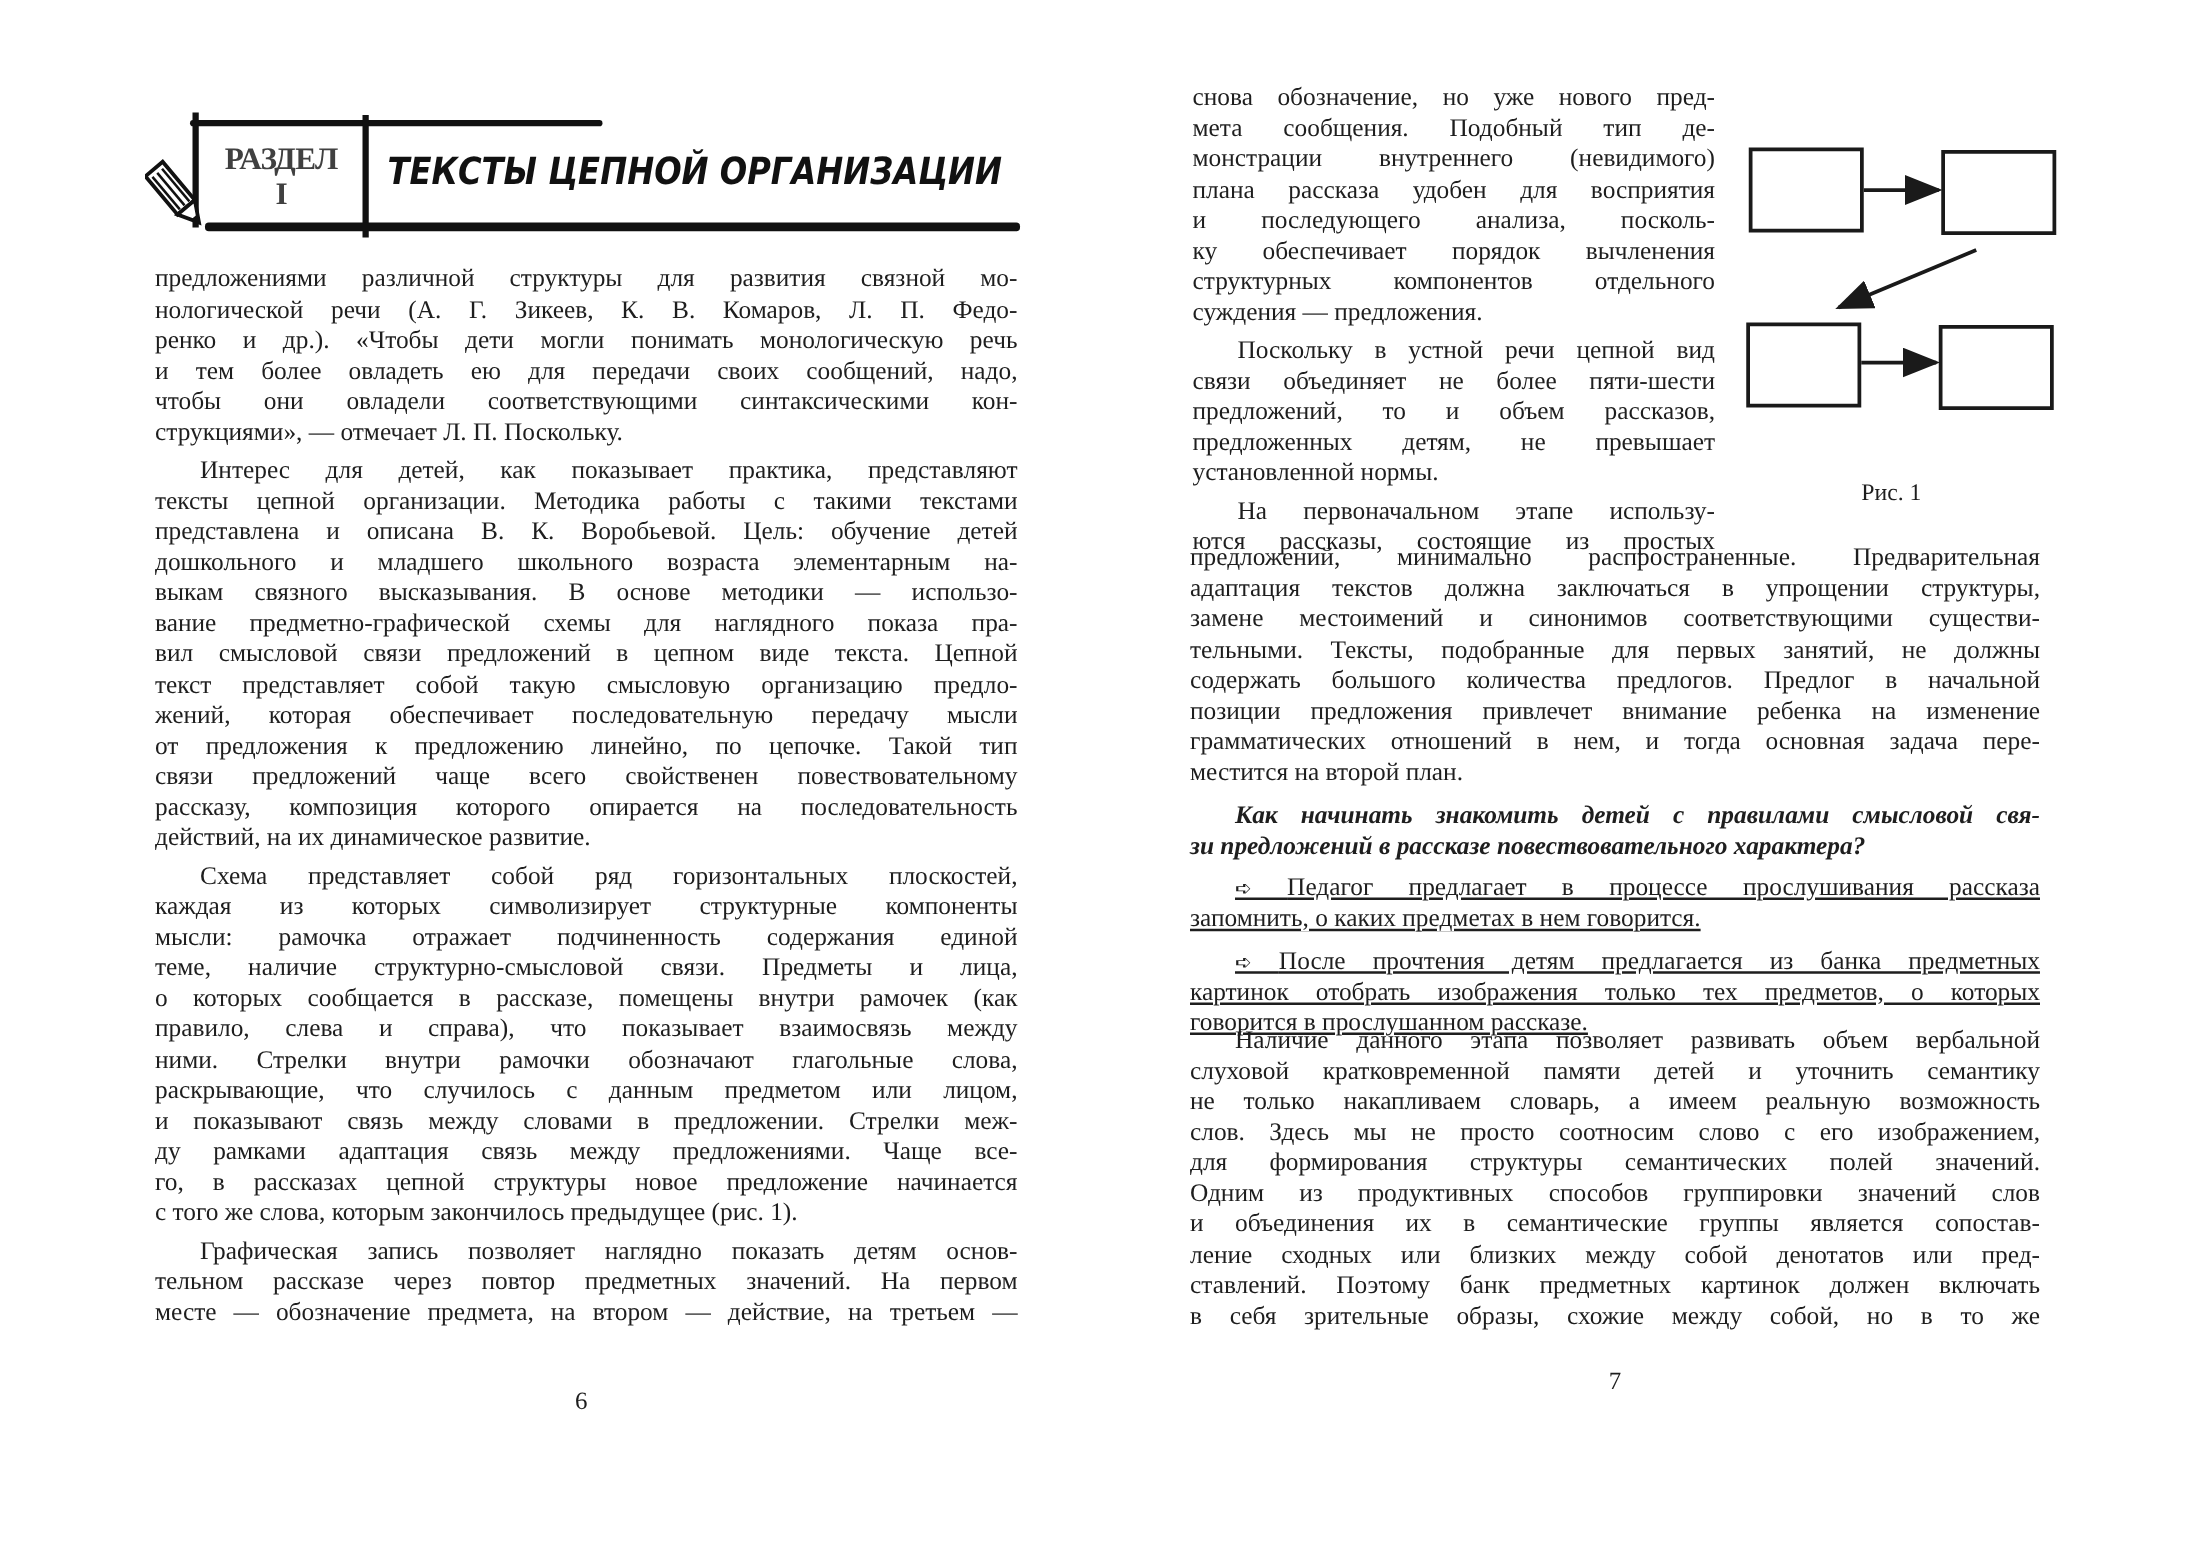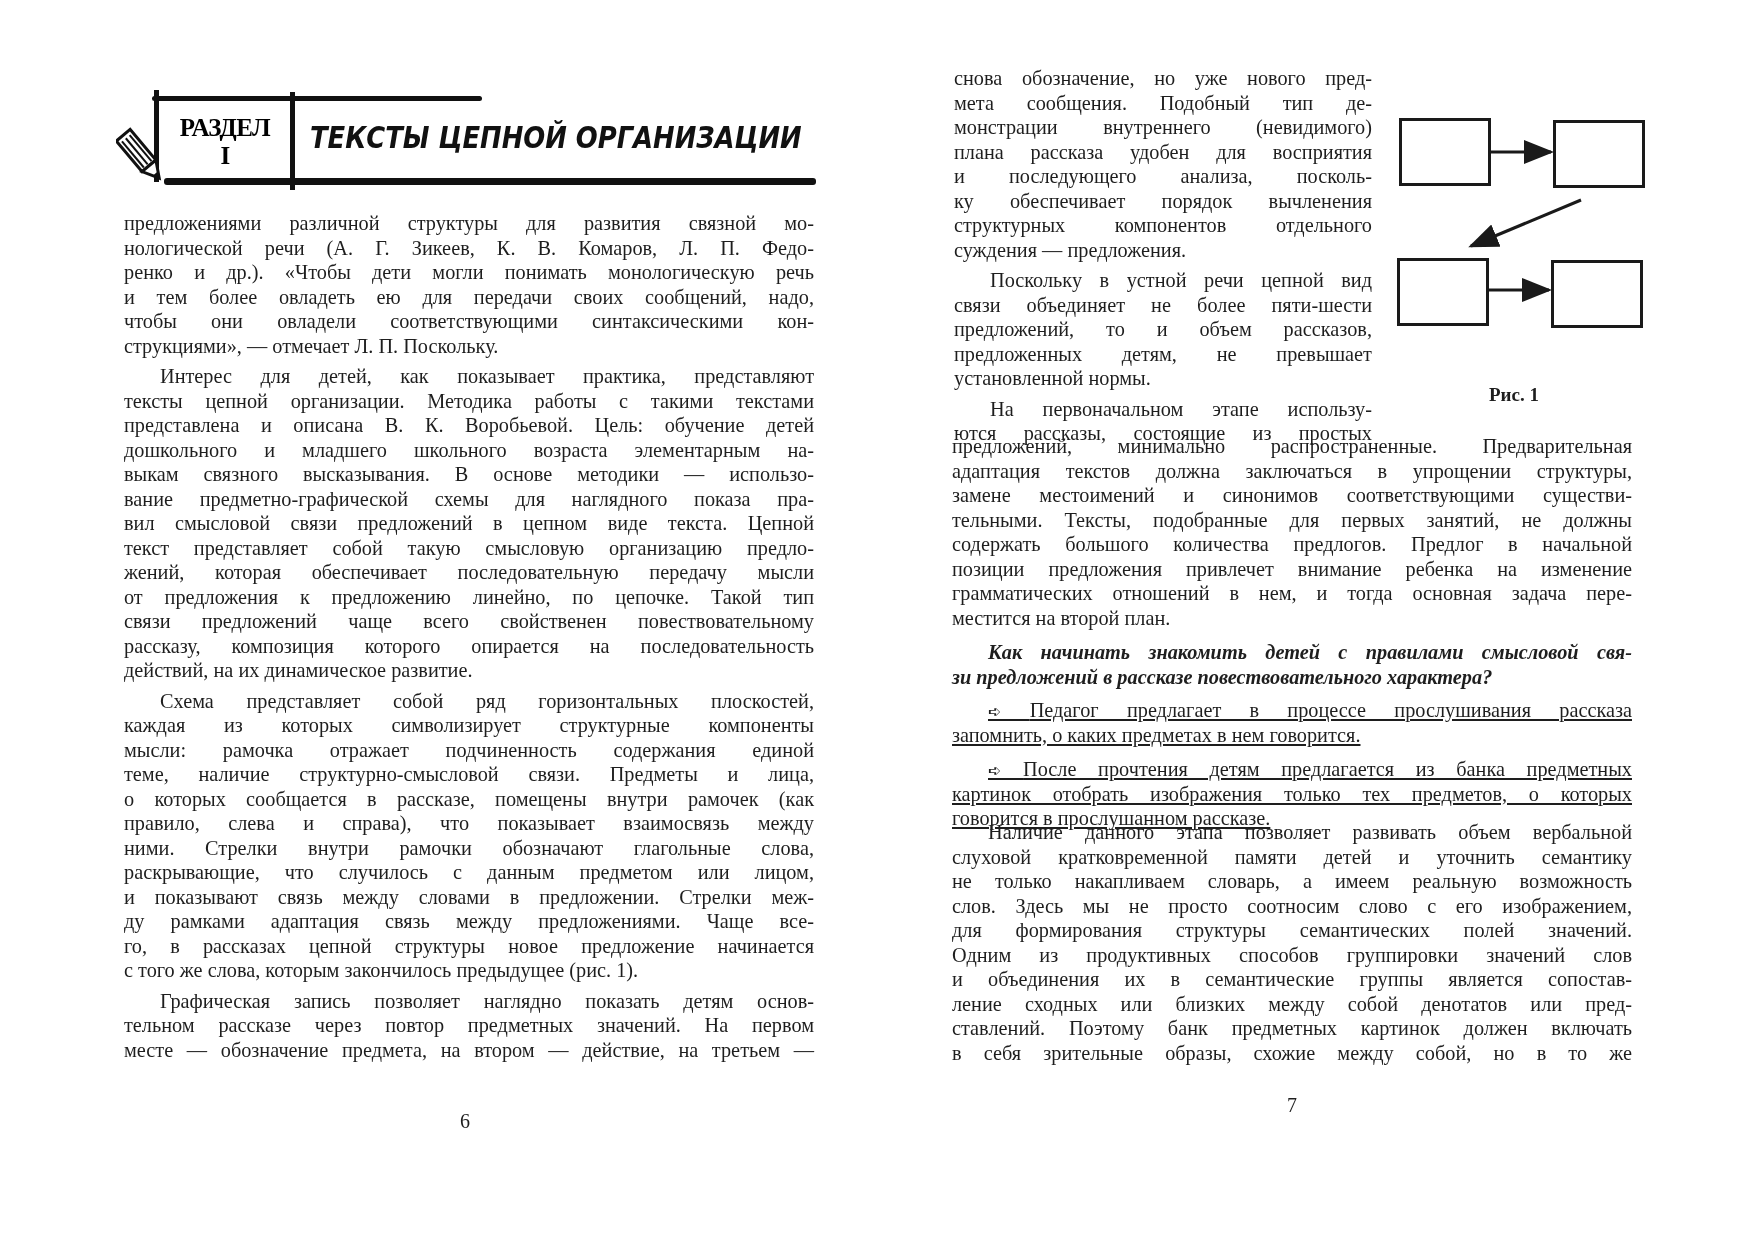--- a/index.html
+++ b/index.html
@@ -11,38 +11,38 @@
   .left-page { left:124px; top:0; width:690px; height:1240px; }
   .right-page { left:952px; top:0; width:680px; height:1240px; }
 
   
   .banner { position:absolute; left:0; top:90px; width:692px; height:100px; }
   .banner .rule-top { position:absolute; left:28px; top:6px; width:330px; height:5px; background:#111; border-radius:3px; }
   .banner .rule-bottom { position:absolute; left:40px; top:88px; width:652px; height:7px; background:#111; border-radius:3px; }
   .banner .vbar1 { position:absolute; left:30px; top:0; width:5px; height:92px; background:#111; }
   .banner .vbar2 { position:absolute; left:166px; top:2px; width:5px; height:98px; background:#111; }
   .banner .section-label { position:absolute; left:40px; top:24px; width:122px; text-align:center;
-     font-family:"Liberation Serif",serif; font-weight:bold; font-size:25px; line-height:28px; color:#000000; letter-spacing:-0.5px; }
+     font-family:"Liberation Serif",serif; font-weight:bold; font-size:25px; line-height:28px; color:#404040; letter-spacing:-0.5px; }
   .banner .title { position:absolute; left:186px; top:30px; font-family:"DejaVu Sans",sans-serif; font-weight:bold;
      font-style:italic; font-size:30px; letter-spacing:0px; color:#111; transform:scaleX(0.86); transform-origin:left center; white-space:nowrap; }
   .banner .pencil { position:absolute; left:-8px; top:36px; width:52px; height:60px; }
 
   .text-block { position:absolute; font-size:20.3px; line-height:24.5px; text-align:justify; }
   .line { display:block; white-space:nowrap; text-align:justify; text-align-last:justify; height:24.5px; }
   .line.last { text-align-last:left; }
   .line.indent { padding-left:36px; }
   .gap { height:6px; }
   .italic { font-style:italic; font-weight:bold; }
   .bullet { font-family:"DejaVu Sans",sans-serif; font-size:16px; }
 
   .page-number { position:absolute; font-size:20px; }
 
   .figure { position:absolute; left:1399px; top:112px; width:250px; height:300px; }
   .figure .box { position:absolute; border:3px solid #1a1a1a; background:#fff; }
-  .figure .caption { position:absolute; left:90px; top:272px; font-size:19px; font-weight:bold; }
+  .figure .caption { position:absolute; left:90px; top:272px; font-size:19px; font-weight:normal; }
 </style>
 </head>
 <body>
 
 <div class="page left-page">
   <div class="banner">
     <div class="rule-top"></div>
     <div class="vbar1"></div>
     <div class="vbar2"></div>
     <div class="rule-bottom"></div>

